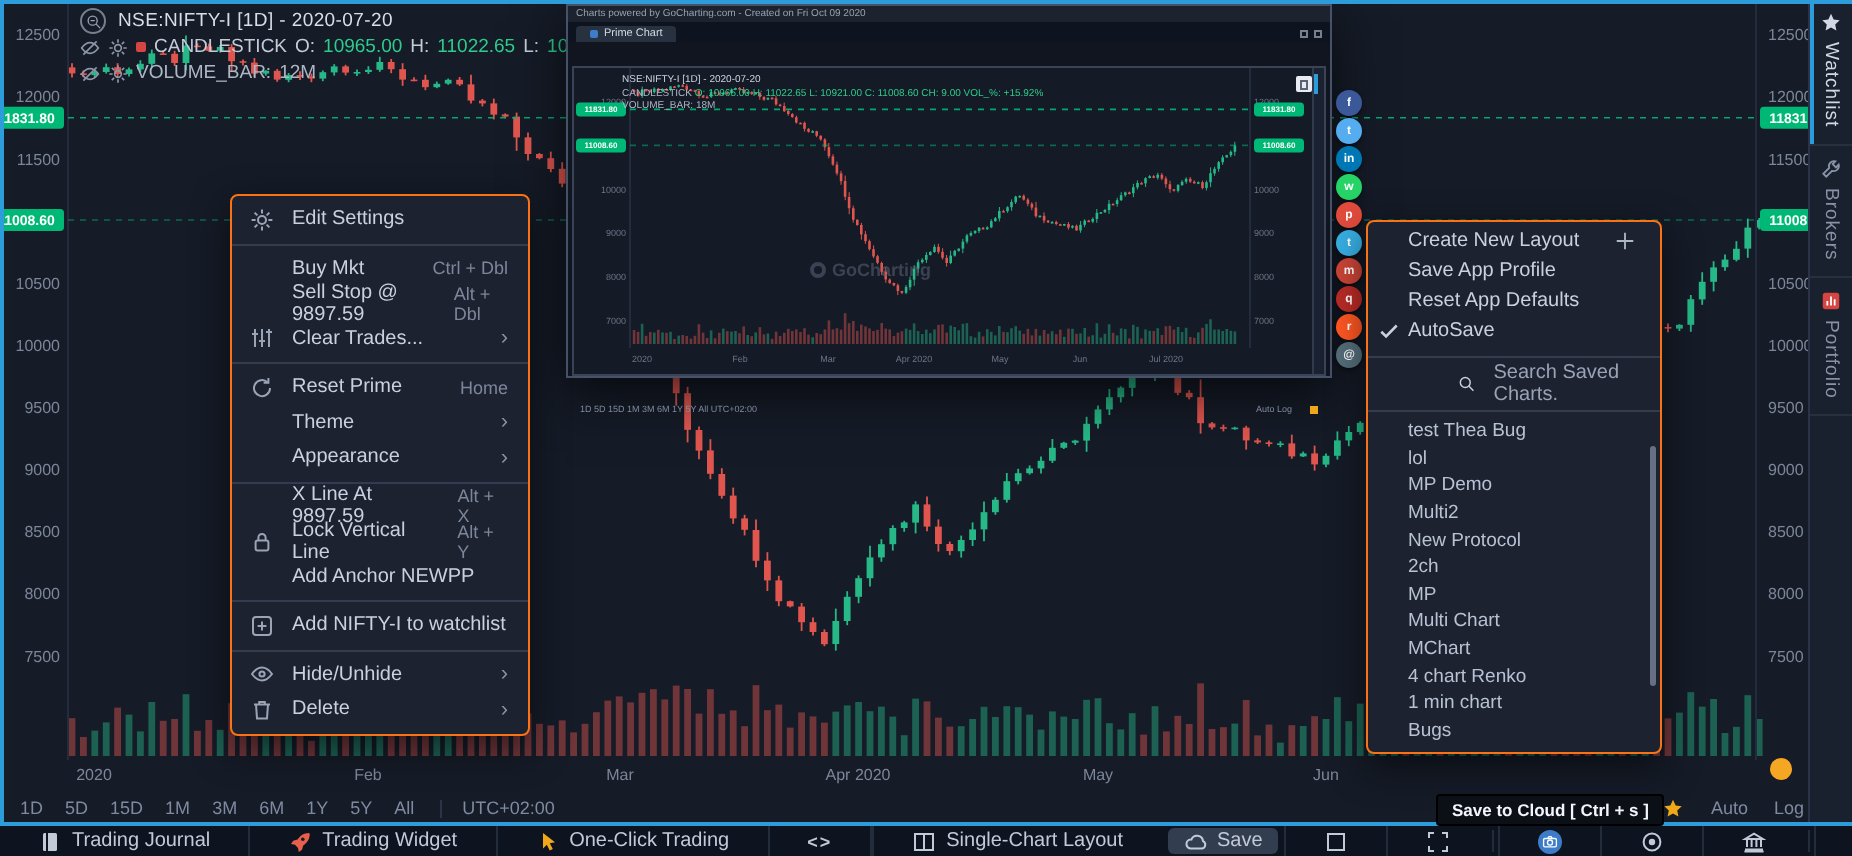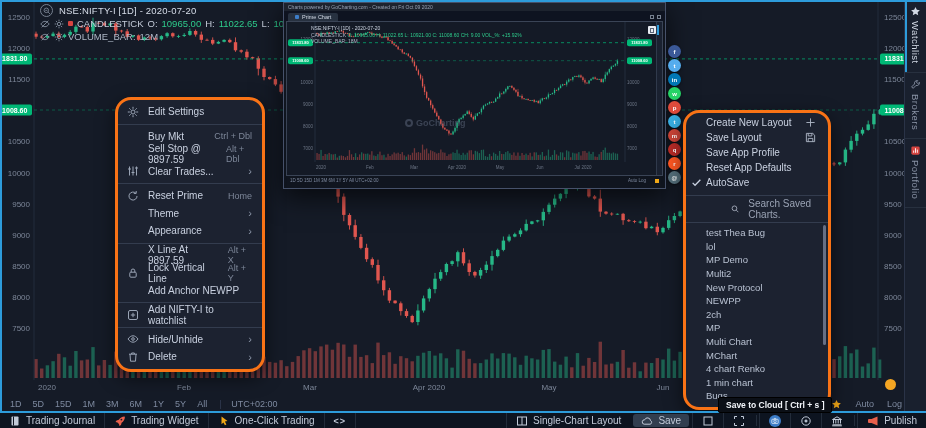--- a/index.html
+++ b/index.html
@@ -18,21 +18,21 @@
   .legend .ttl{color:#d7deea;letter-spacing:.2px;}
   .legend .lab{color:#c3cbd9;}
   .legend .val{color:#2ecb8c;}
   .legend .dim{color:#aeb7c6;}
   .mag{width:13px;height:13px;border:1px solid #76markdown;border:1px solid #76808f;border-radius:50%;
        color:#9aa4b5;display:inline-flex;align-items:center;justify-content:center;margin-right:2px;}
   .mag svg{width:8px;height:8px;}
   .mini-ic{width:10px;height:10px;color:#8d97a8;display:inline-block;}
   .swatch{width:5px;height:5px;background:#d64541;display:inline-block;border-radius:1px;}
   
-  .menu{position:absolute;background:#1c2230;border:3px solid #f97316;border-radius:16px;
+  .menu{position:absolute;background:#1c2230;border:1px solid #f97316;border-radius:4px;
         box-shadow:0 6px 18px rgba(0,0,0,.55);z-index:12;font-size:10px;padding:3px 0;}
   .mi{position:relative;display:flex;align-items:center;height:17.5px;padding:0 10px 0 30px;color:#c9d1e0;cursor:default;}
   .mi .ic{position:absolute;left:9px;width:12px;height:12px;color:#9aa4b5;}
   .mi .sc{margin-left:auto;color:#7d8799;font-size:9px;padding-left:8px;}
   .mi .arrow{font-size:11px;color:#8b95a7;}
   .msep{border-top:1px solid #333c4e;margin:3px 0;}
   .ic svg{display:block;width:100%;height:100%;}
   
   .lm-item{position:relative;display:flex;align-items:flex-start;height:15px;padding:0 12px 0 20px;color:#c9d1e0;}
   .lm-item .lic{position:absolute;left:5px;width:11px;height:11px;color:#c9d1e0;}
@@ -44,21 +44,21 @@
   
   .popup{position:absolute;left:283px;top:2px;width:383px;height:187px;background:#10151f;
          border:1px solid #46516a;box-shadow:0 8px 24px rgba(0,0,0,.65);z-index:8;}
   .p-head{height:8px;background:#1d232e;display:flex;align-items:center;padding:0 4px;
           font-size:5px;color:#97a1b2;white-space:nowrap;overflow:hidden;}
   .p-tabs{height:10px;background:#0e1320;display:flex;align-items:flex-end;padding:0 4px;}
   .p-tab{font-size:5.5px;color:#d2d9e5;background:#273140;border-radius:2px 2px 0 0;padding:1px 7px;display:flex;gap:3px;align-items:center;}
   .p-tab .tbx{width:4px;height:4px;background:#3d7dc8;border-radius:1px;}
   .p-winbtns{margin-left:auto;display:flex;gap:3px;align-items:center;padding-bottom:2px;}
   .p-winbtns i{width:4px;height:4px;border:1px solid #76808f;display:block;}
-  .p-chart{position:relative;margin:0 2px;height:155px;background:#141a26;border:1px solid #3a4456;}
+  .p-chart{position:relative;margin:12px 2px;height:155px;background:#141a26;border:1px solid #3a4456;}
   .p-legend{position:absolute;left:24px;top:3px;z-index:3;font-size:5px;line-height:6.5px;white-space:nowrap;}
   .p-legend .t{color:#cdd5e2;}
   .p-legend .g{color:#2ecb8c;}
   .p-legend .v{color:#aeb7c6;}
   .p-copy{position:absolute;right:6px;top:4px;width:8px;height:8px;background:#e8ecf2;border-radius:1px;z-index:3;
           display:flex;align-items:center;justify-content:center;}
   .p-copy i{width:4px;height:5px;border:1px solid #5b6577;display:block;}
   .p-side{position:absolute;right:0;top:0;bottom:0;width:6px;background:#1a2130;border-left:1px solid #303a4c;z-index:2;}
   .p-side i{display:block;width:2px;height:10px;background:#2d9cdb;margin:3px 0 0 0;}
   .p-water{position:absolute;left:118px;top:96px;z-index:2;font-size:9px;font-weight:bold;color:#5a6478;opacity:.55;
@@ -85,21 +85,21 @@
   .tfright{margin-left:auto;display:flex;align-items:center;gap:13px;}
   .tfright .gic{width:11px;height:11px;color:#6b7689;}
   .tfright .sic2{width:11px;height:11px;color:#f0a818;}
   .orange-dot{position:absolute;left:885px;top:379px;width:11px;height:11px;border-radius:50%;background:#f5a623;z-index:6;}
   
   .tooltip{position:absolute;left:718px;top:397px;z-index:40;background:#0b0f16;border:1px solid #000;
            color:#f2f5fa;font-size:8.5px;font-weight:bold;padding:2px 7px;border-radius:2px;white-space:nowrap;}
   
   .footer{position:absolute;left:0;right:0;bottom:0;height:17px;background:#0d1420;border-top:2px solid #2d9cdb;
           display:flex;align-items:stretch;z-index:15;font-size:10px;color:#c2cad8;}
-  .fitem{display:flex;align-items:center;gap:5px;padding:0 9px;border-right:1px solid #232c3a;white-space:nowrap;}
+  .fitem{display:flex;align-items:center;gap:5px;padding:0 19px;border-right:1px solid #232c3a;white-space:nowrap;}
   .fright{margin-left:auto;display:flex;align-items:stretch;}
   .fright .fitem{border-right:none;border-left:1px solid #232c3a;}
   .fitem .fic{width:12px;height:12px;}
   .fitem.hl{background:#323e4f;border-radius:3px;margin:1px 3px;border:none;padding:0 8px;}
   .fitem .circ{width:12px;height:12px;border-radius:50%;background:#3d7dc8;display:flex;align-items:center;justify-content:center;color:#fff;}
   .fitem .circ svg{width:8px;height:8px;}
   .fsep{width:1px;background:#232c3a;margin:2px 2px;}
   .codeg{font-weight:bold;font-size:9px;color:#c2cad8;letter-spacing:1px;}
 </style>
 </head>
@@ -1272,29 +1272,20 @@
   <div class="menu" id="layoutMenu" style="left:683px;top:110px;width:148px;padding:4px 0;">
       <div class="lm-item">
         <span>Create New Layout</span>
         <span class="ric ic">
           <svg viewBox="0 0 12 12" fill="none" stroke="currentColor">
             <path d="M6 1.5v9M1.5 6h9"></path>
           </svg>
         </span>
       </div>
       <div class="lm-item">
-        <span>Save Layout</span>
-        <span class="ric ic">
-          <svg viewBox="0 0 12 12" fill="none" stroke="currentColor">
-            <path d="M1.5 1.5h7l2 2v7h-9z"></path>
-            <path d="M3.5 1.5v2.8h4V1.5M3.5 10.5V7h5v3.5"></path>
-          </svg>
-        </span>
-      </div>
-      <div class="lm-item">
         <span>Save App Profile</span>
       </div>
       <div class="lm-item">
         <span>Reset App Defaults</span>
       </div>
       <div class="lm-item">
         <span class="lic ic">
           <svg viewBox="0 0 12 12" fill="none" stroke="currentColor" stroke-width="1.4">
             <path d="M1.8 6.4l2.6 2.6 5.8-6"></path>
           </svg>
@@ -1311,21 +1302,20 @@
         </span>
         <span>Search Saved Charts.</span>
       </div>
       <div class="msep"></div>
       <div class="lm-list">
         <div class="lm-saved">test Thea Bug</div>
         <div class="lm-saved">lol</div>
         <div class="lm-saved">MP Demo</div>
         <div class="lm-saved">Multi2</div>
         <div class="lm-saved">New Protocol</div>
-        <div class="lm-saved">NEWPP</div>
         <div class="lm-saved">2ch</div>
         <div class="lm-saved">MP</div>
         <div class="lm-saved">Multi Chart</div>
         <div class="lm-saved">MChart</div>
         <div class="lm-saved">4 chart Renko</div>
         <div class="lm-saved">1 min chart</div>
         <div class="lm-saved">Bugs</div>
       </div>
       <div class="lscroll" style="top:112px;height:120px;"></div>
     </div>

